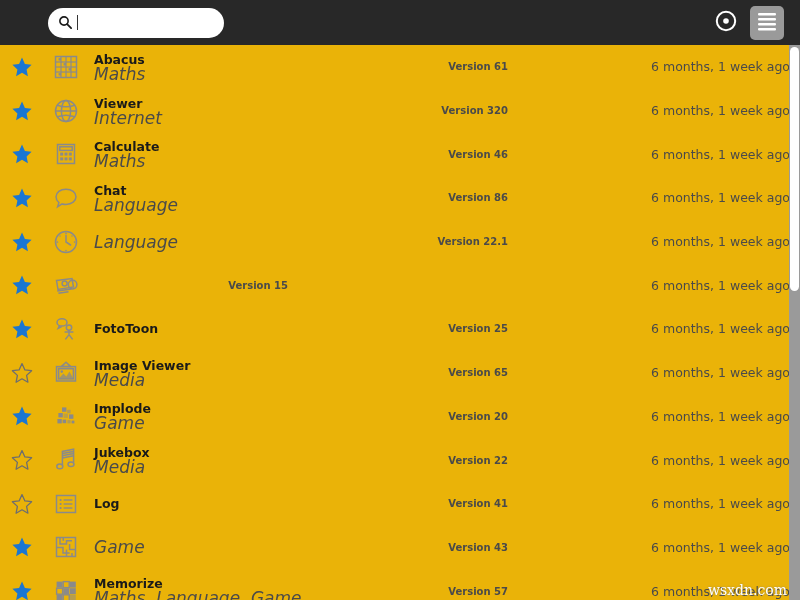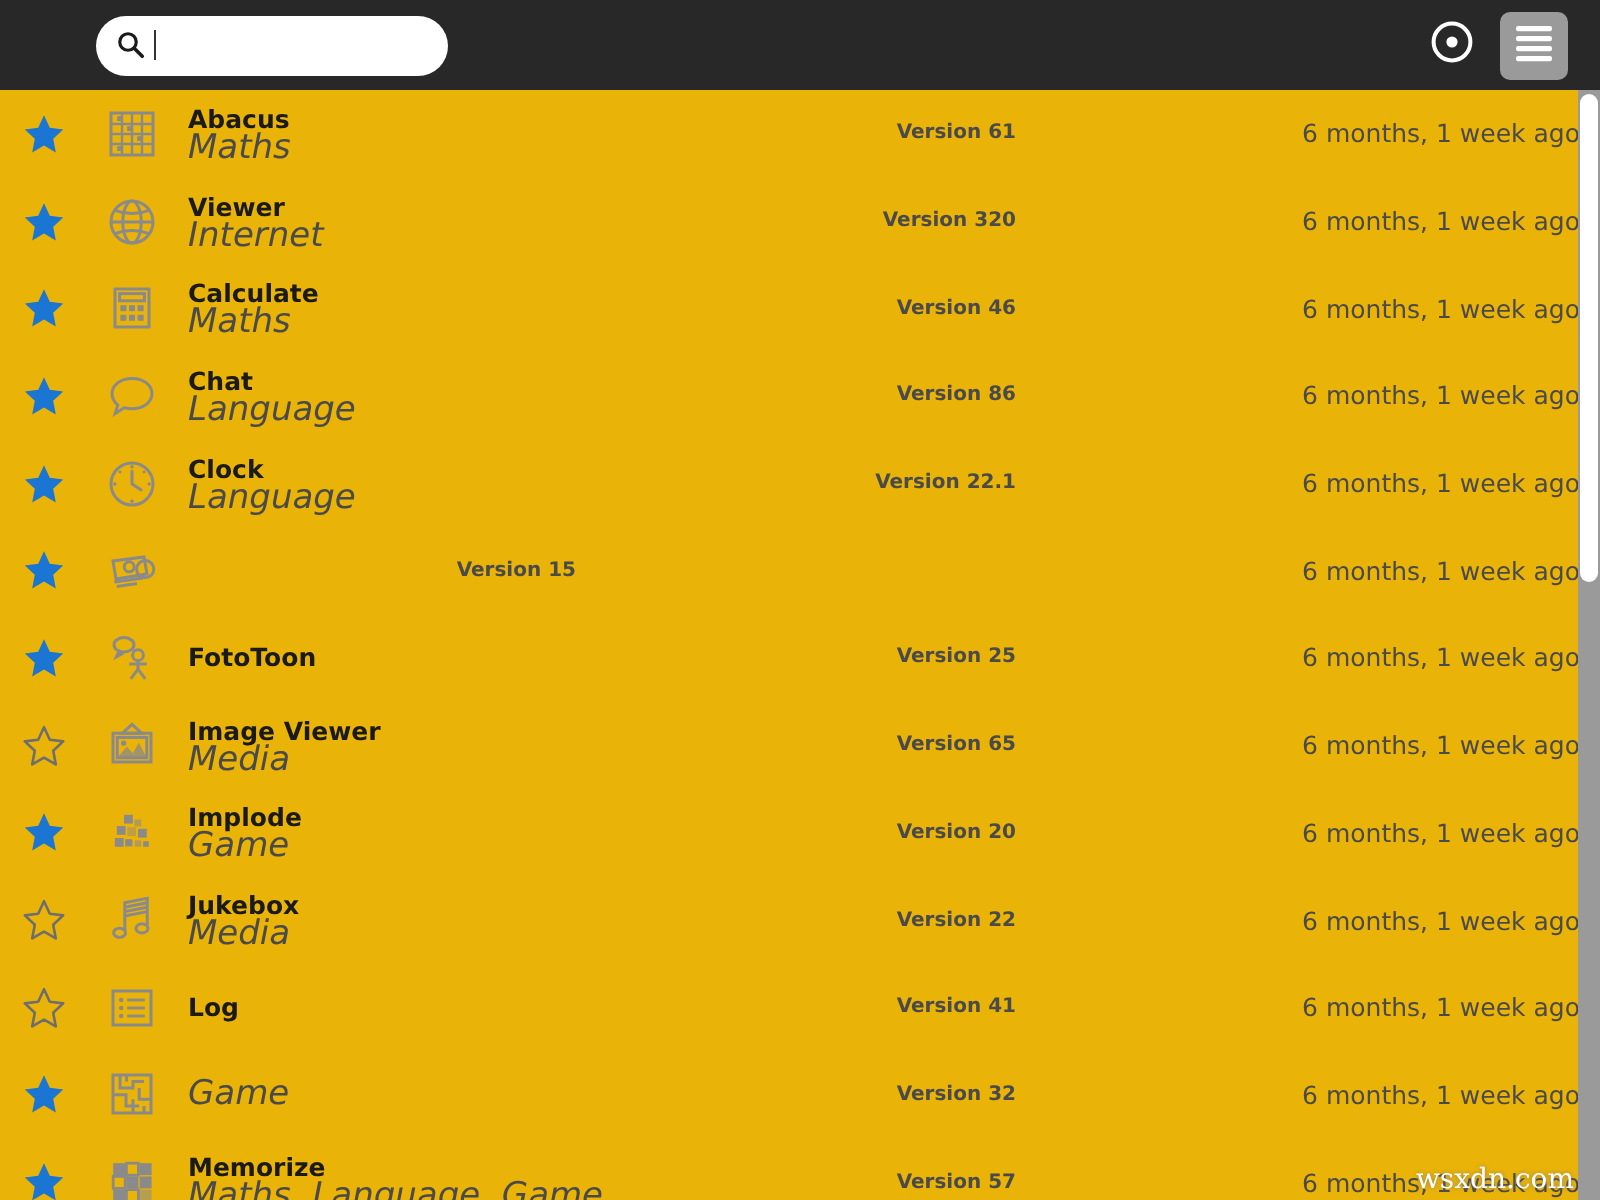--- a/index.html
+++ b/index.html
@@ -354,21 +354,20 @@
         <circle cx="14" cy="5.4" r="0.85" fill="#8a8a8a"></circle>
         <circle cx="22.6" cy="14" r="0.85" fill="#8a8a8a"></circle>
         <circle cx="14" cy="22.6" r="0.85" fill="#8a8a8a"></circle>
         <circle cx="5.4" cy="14" r="0.85" fill="#8a8a8a"></circle>
         <circle cx="8" cy="8" r="0.7" fill="#8a8a8a"></circle>
         <circle cx="20" cy="8" r="0.7" fill="#8a8a8a"></circle>
       </svg>
           </span>
      </div>
      <div class="cell-name">
-       <span class="act-name">Clock</span>
        <span class="act-cat">Language</span>
      </div>
      <div class="cell-version">Version 22.1</div>
      <div class="cell-spacer"></div>
      <div class="cell-date">6 months, 1 week ago</div>
       </div>
       <div class="row">
         <div class="cell-star">
        <span>
             <svg class="star-svg" viewBox="0 0 22 22">
@@ -551,21 +550,21 @@
         <path d="M4.5 14.4 L11 14.4 L11 20 L17.6 20" fill="none" stroke="#8a8a8a" stroke-width="1.5"></path>
         <path d="M17.6 11 L17.6 16.6 L23.5 16.6" fill="none" stroke="#8a8a8a" stroke-width="1.5"></path>
         <path d="M14.5 16.6 L14.5 23.5" fill="none" stroke="#8a8a8a" stroke-width="1.5"></path>
         <path d="M20 20 L20 23.5" fill="none" stroke="#8a8a8a" stroke-width="1.5"></path>
       </svg>
           </span>
      </div>
      <div class="cell-name">
        <span class="act-cat">Game</span>
      </div>
-     <div class="cell-version">Version 32</div>
+     <div class="cell-version">Version 43</div>
      <div class="cell-spacer"></div>
      <div class="cell-date">6 months, 1 week ago</div>
       </div>
       <div class="row">
         <div class="cell-star">
        <span>
             <svg class="star-svg" viewBox="0 0 22 22">
               <polygon points="11,1.6 13.9,7.9 20.6,8.7 15.6,13.4 16.9,20.2 11,16.8 5.1,20.2 6.4,13.4 1.4,8.7 8.1,7.9" fill="#1a76d2"></polygon>
             </svg>
           </span>

